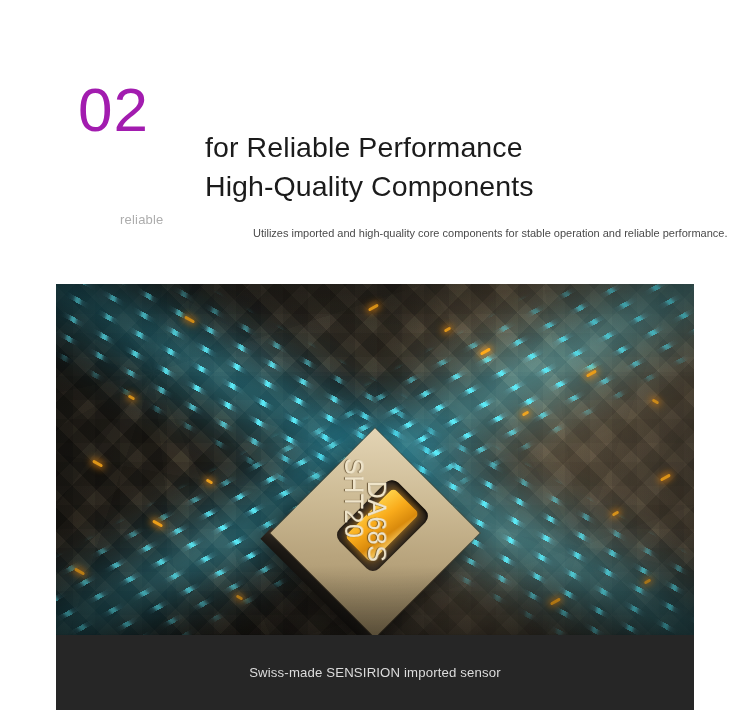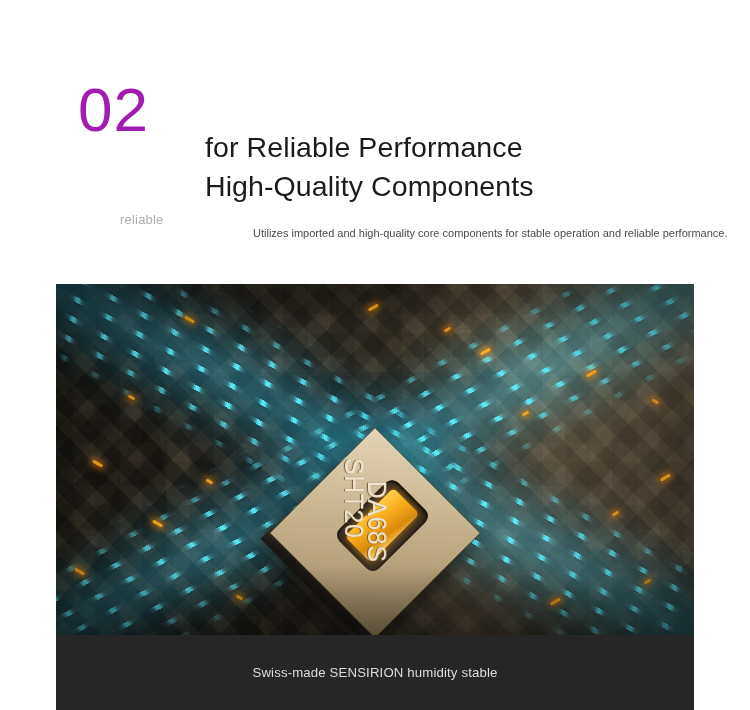--- a/index.html
+++ b/index.html
@@ -400,15 +400,15 @@
       <div class="chip-text">
         <span class="chip-line l1">SHT20</span>
         <span class="chip-line l2">DA68S</span>
       </div>
     </div>
 
     <div class="vignette"></div>
   </div>
 
   <figcaption class="caption-bar">
-    <span class="caption-text">Swiss-made SENSIRION humidity stable</span>
+    <span class="caption-text">Swiss-made SENSIRION imported sensor</span>
   </figcaption>
 </figure>
 
 </body></html>

